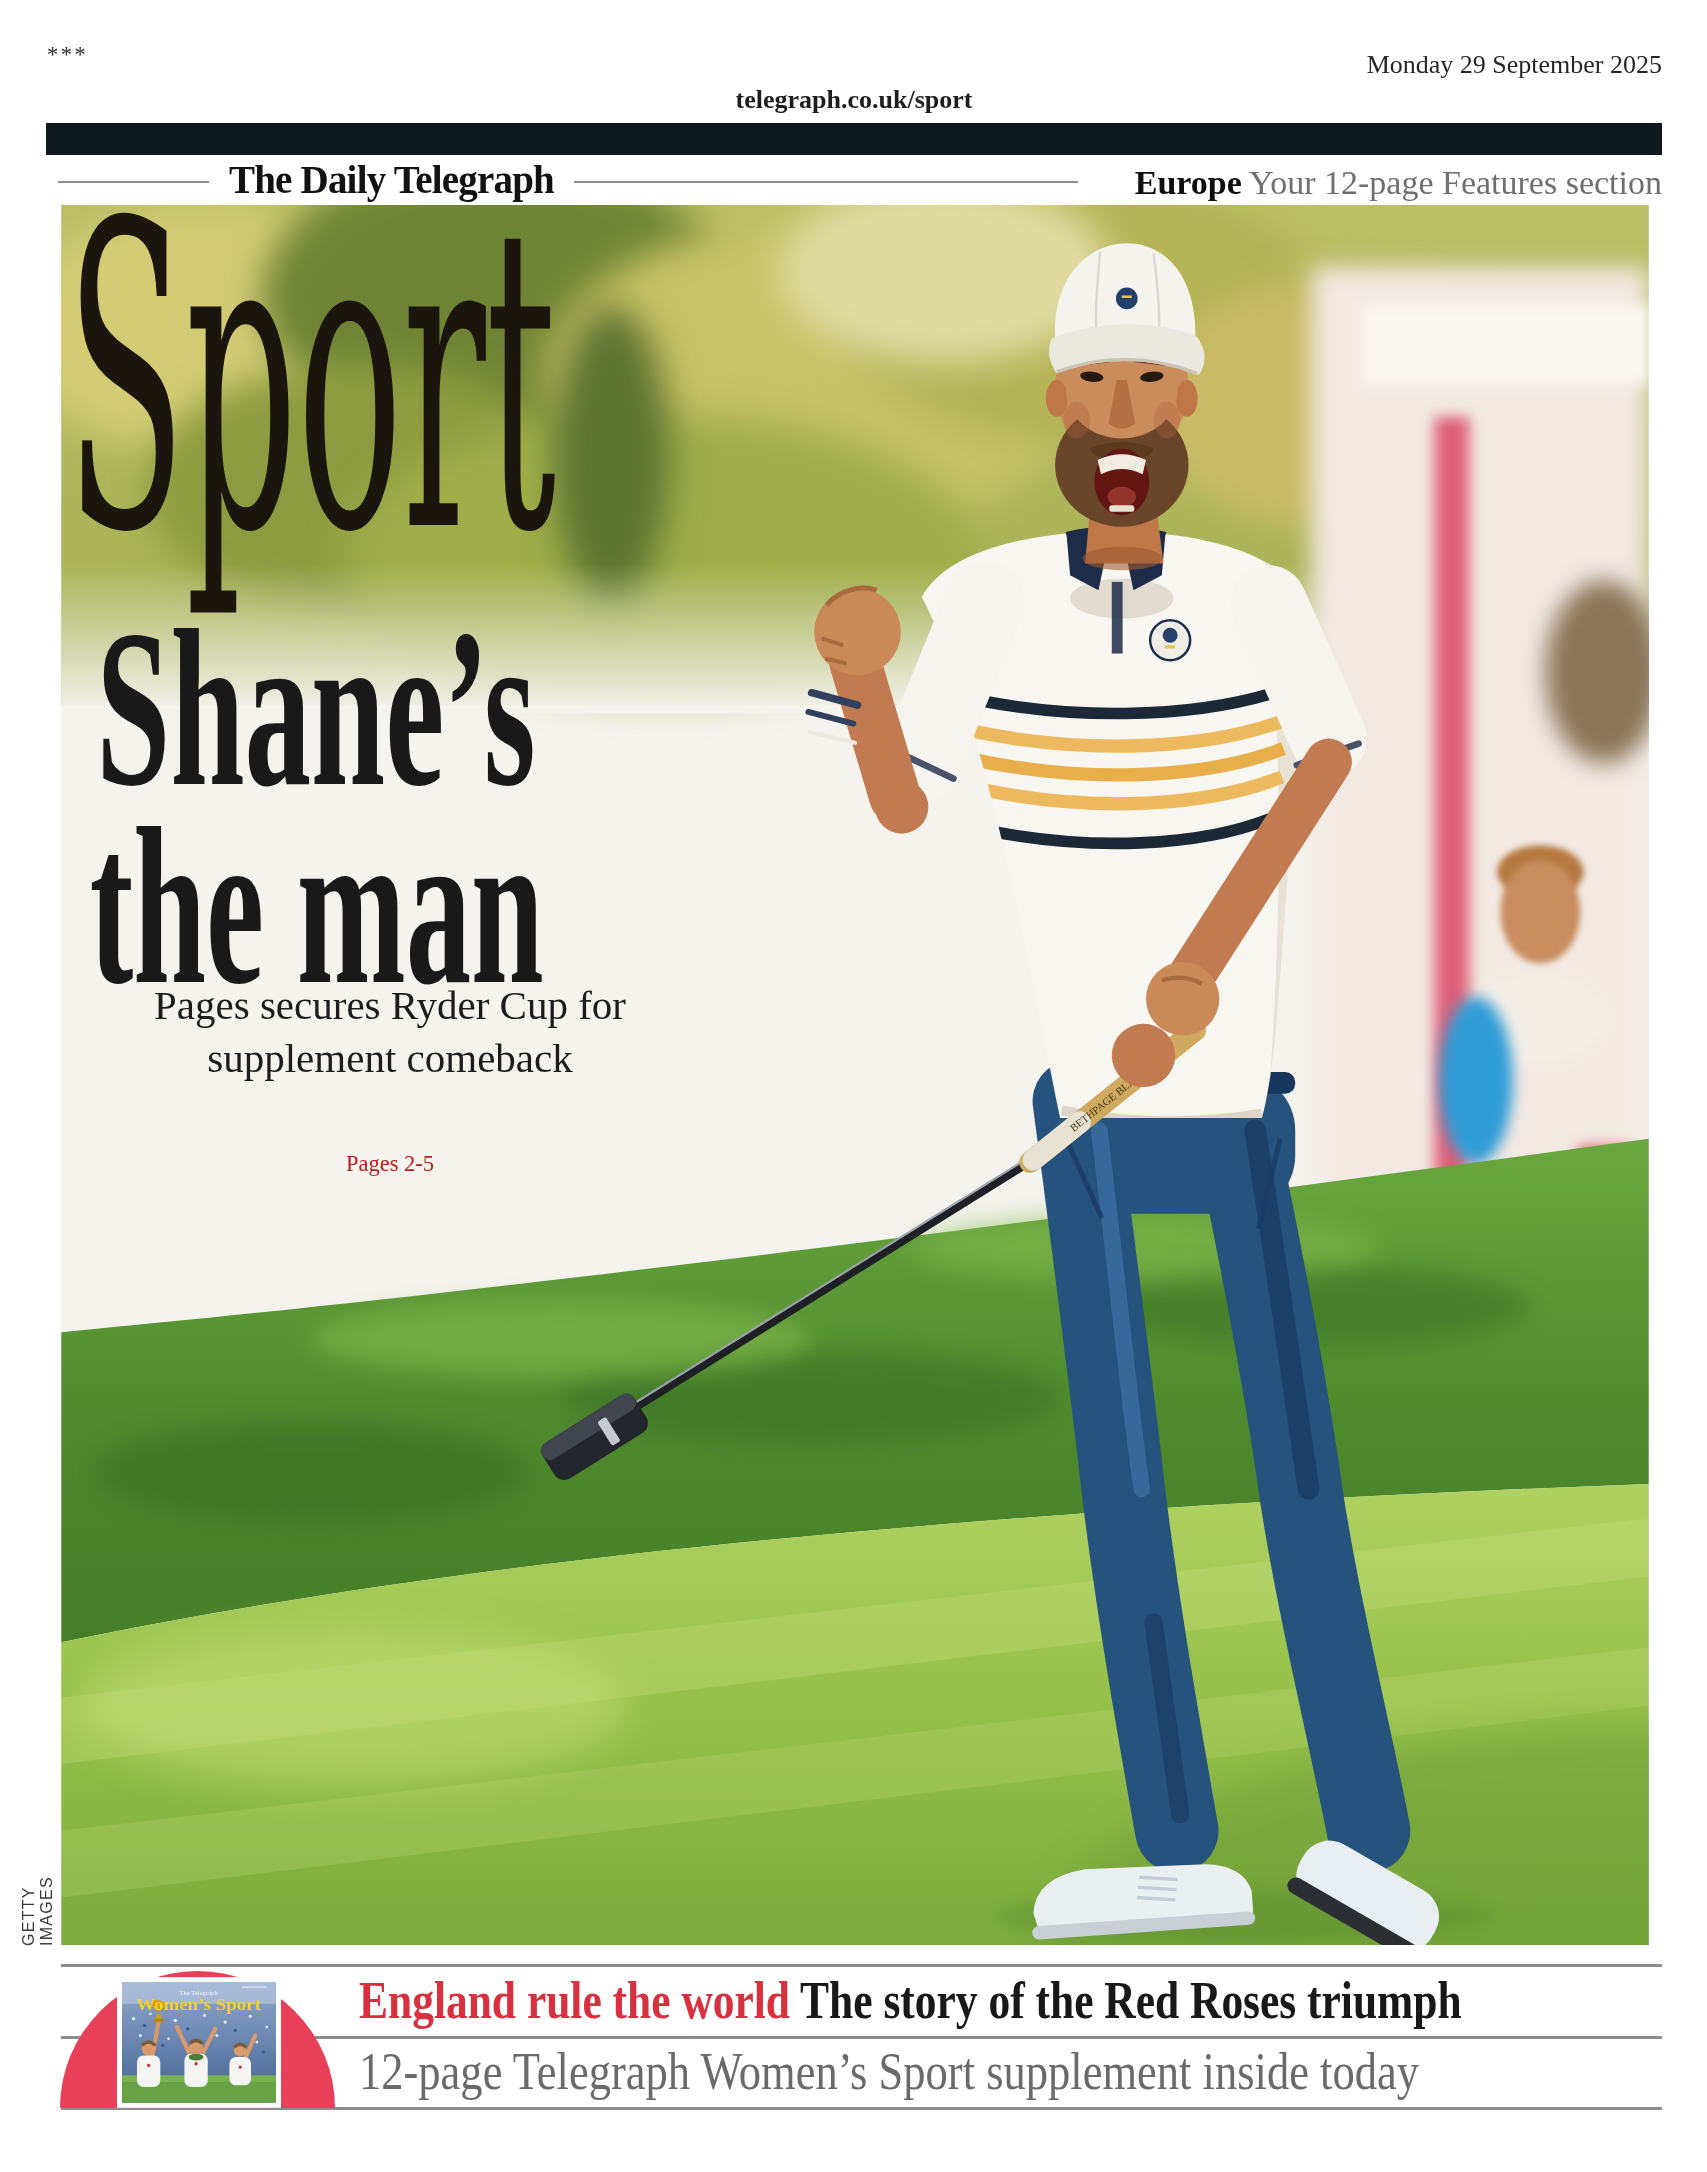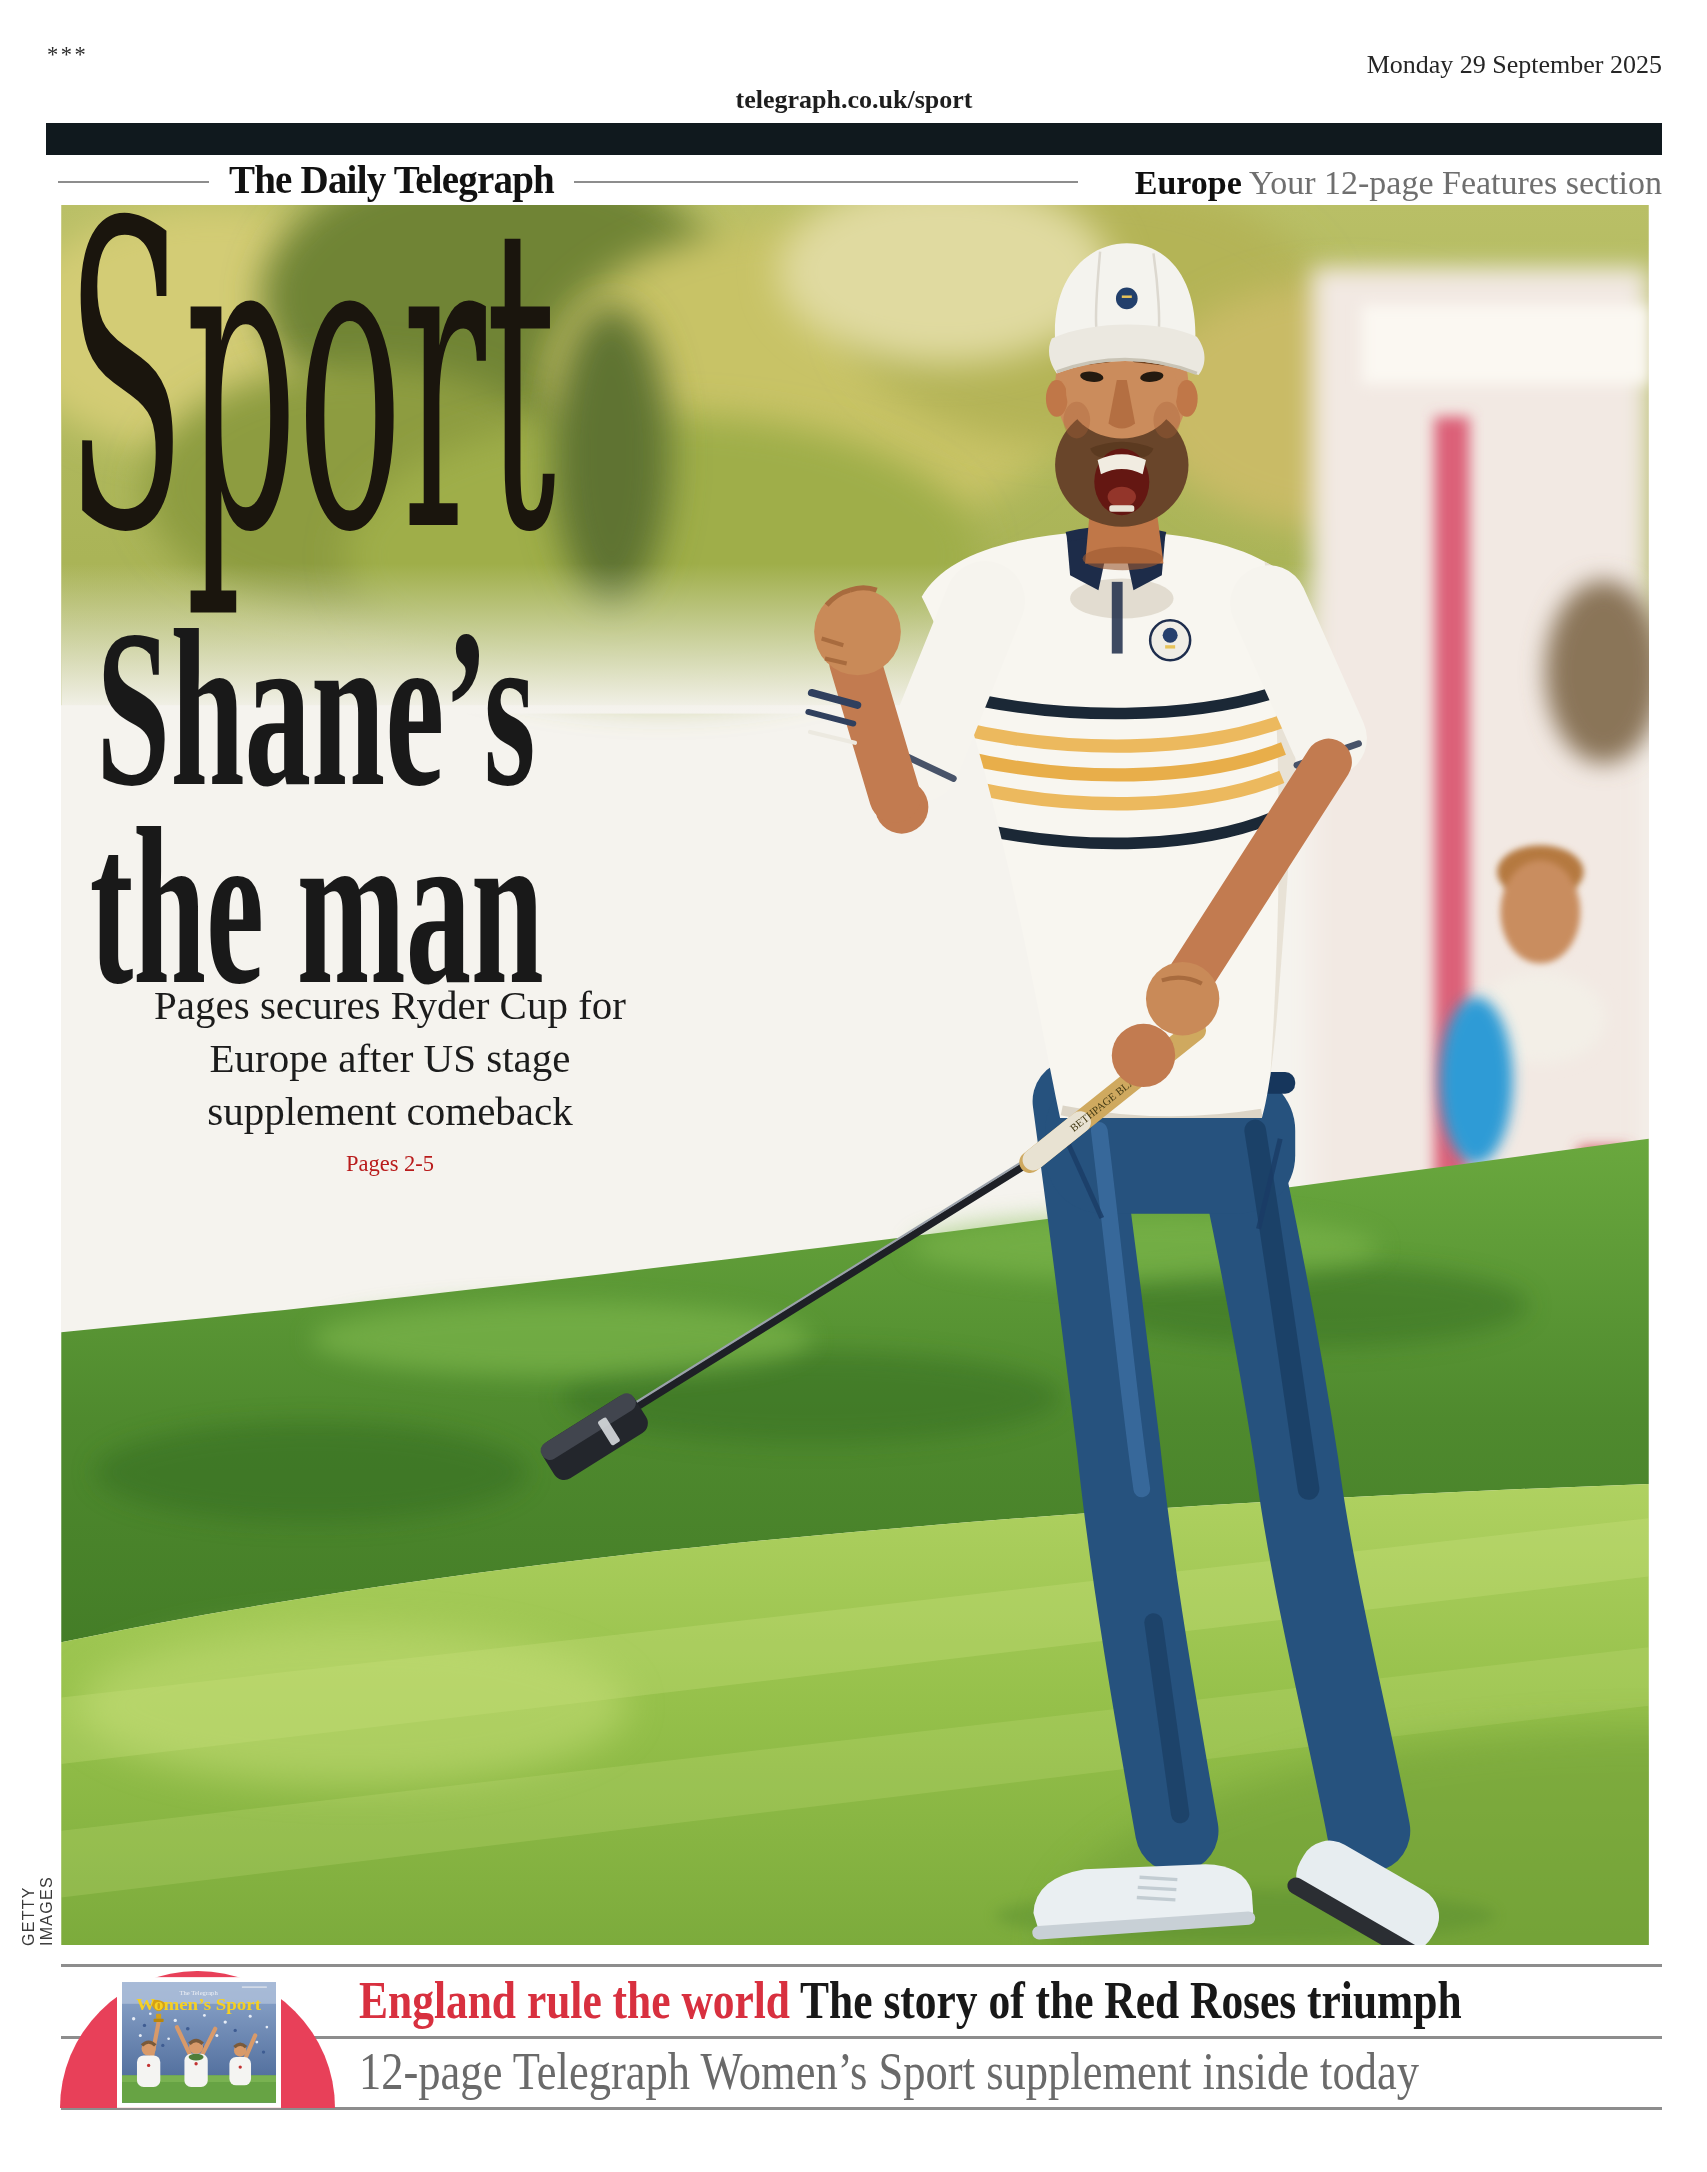--- a/index.html
+++ b/index.html
@@ -267,21 +267,20 @@
       <text x="6" y="380" font-size="505" fill="#1a150d" textLength="588" lengthAdjust="spacingAndGlyphs">Sport</text>
     </svg>
 
     <svg class="headline" width="500" height="400" viewBox="0 0 600 480">
       <text x="22" y="215" font-size="270" font-weight="700" fill="#191919" textLength="527" lengthAdjust="spacingAndGlyphs">Shane’s</text>
       <text x="14" y="452" font-size="270" font-weight="700" fill="#191919" textLength="545" lengthAdjust="spacingAndGlyphs">the man</text>
     </svg>
 
     <div class="standfirst">
       <div>Pages secures Ryder Cup for</div>
-      <div>Europe after US stage</div>
       <div>supplement comeback</div>
     </div>
     <div class="pages-ref">Pages 2-5</div>
   </div>
 
   <div class="abs photo-credit">GETTY IMAGES</div>
 
   <div class="abs rule rule1"></div>
   <div class="abs rule rule2"></div>
   <div class="abs rule rule3"></div>

